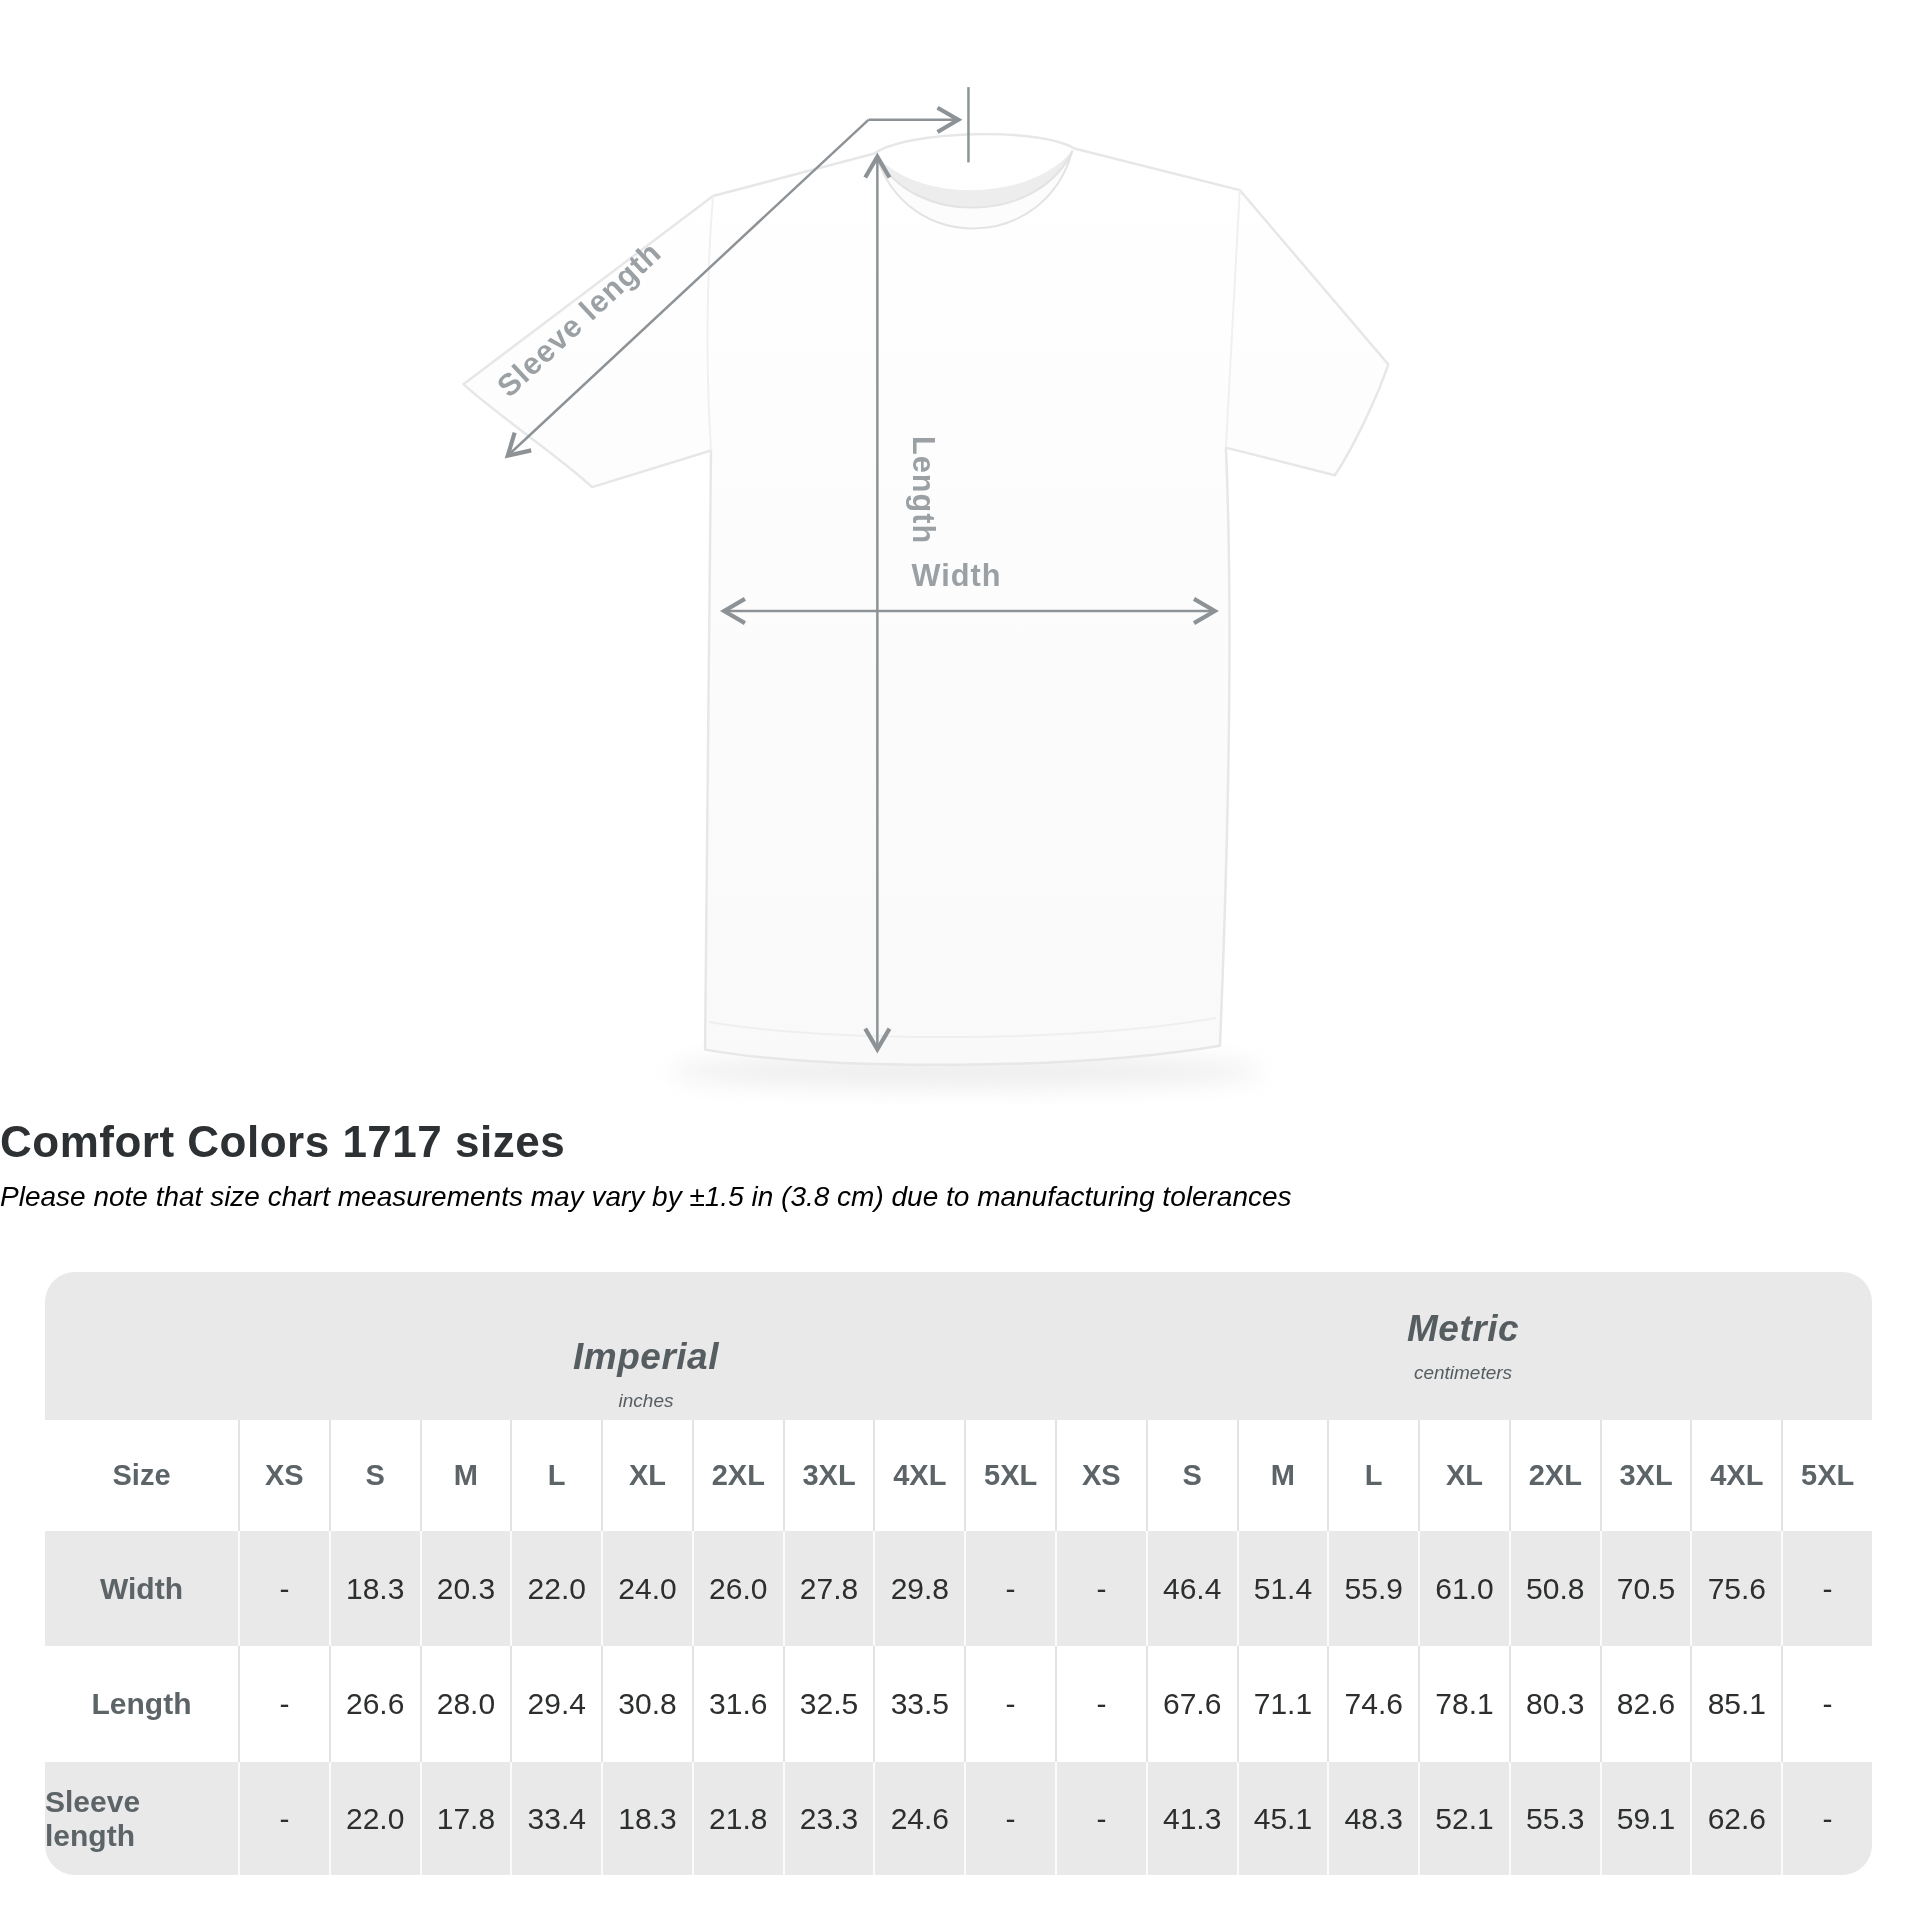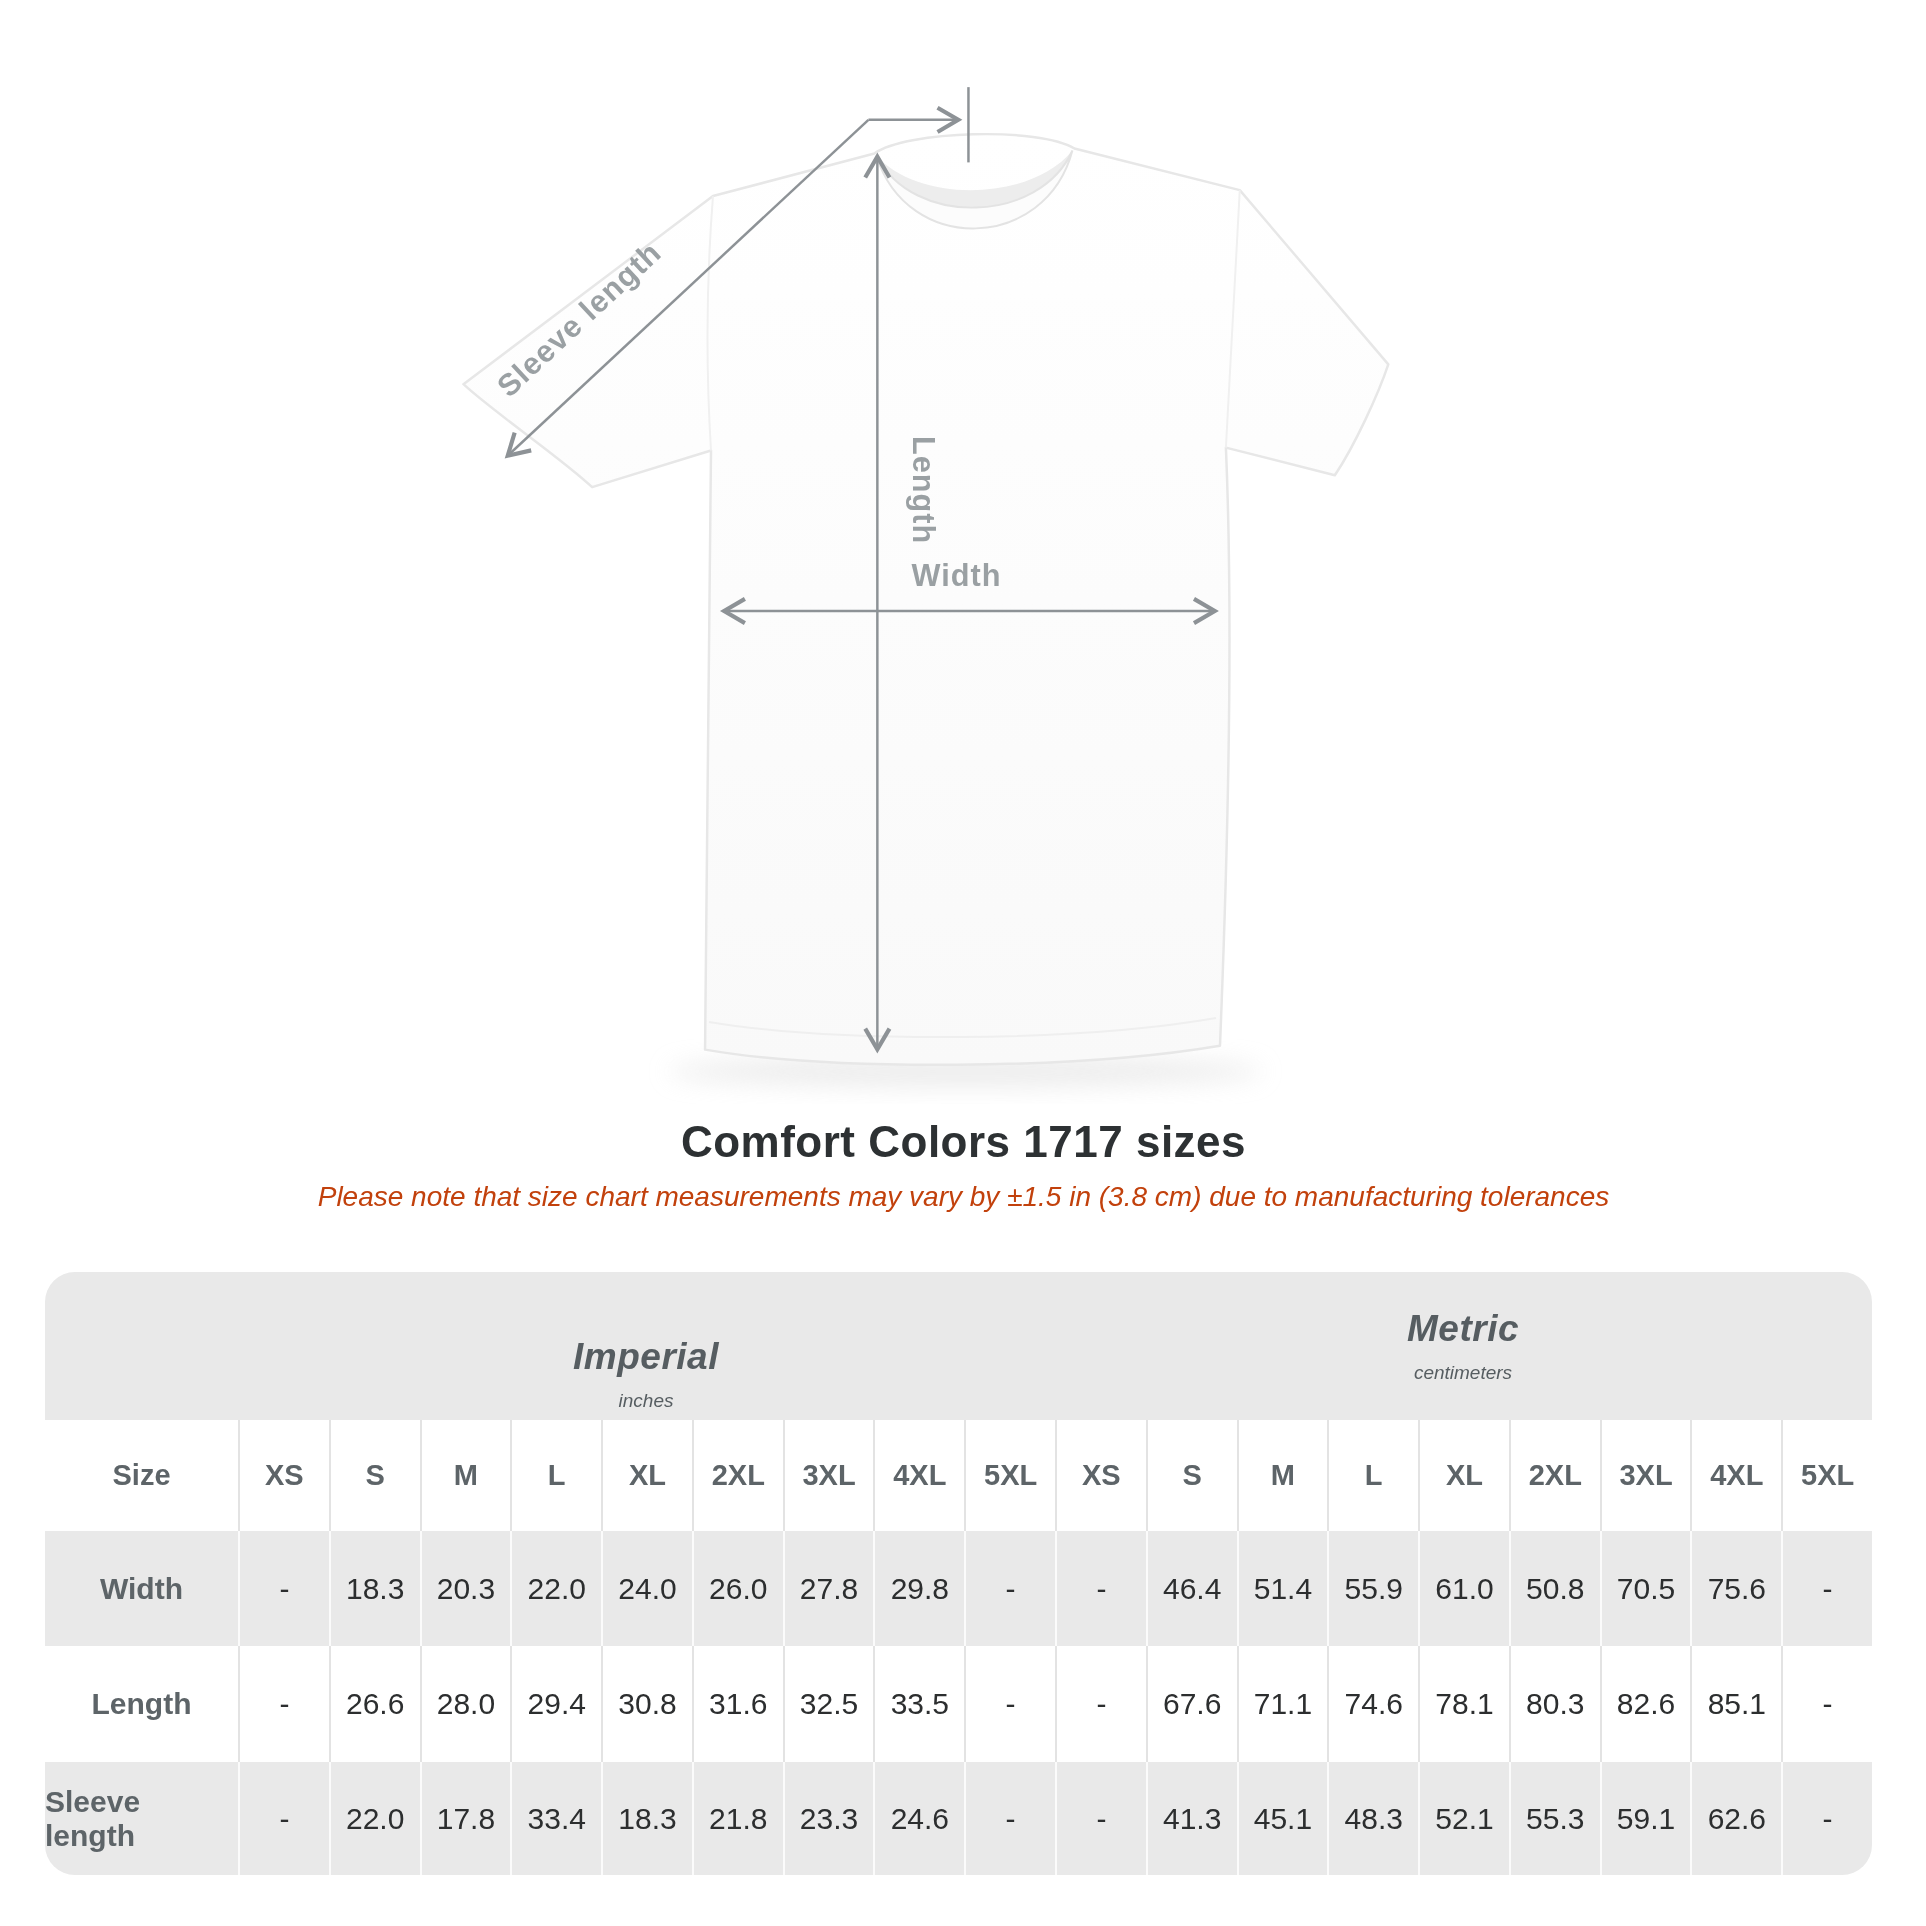--- a/index.html
+++ b/index.html
@@ -6,26 +6,26 @@
   body{
     width:1927px;height:1927px;position:relative;overflow:hidden;
     font-family:"Liberation Sans","DejaVu Sans",sans-serif;
     -webkit-font-smoothing:antialiased;
   }
 
   
   #shirt-area{position:absolute;left:0;top:0;width:1927px;height:1114px;}
 
   
-  .heading{position:absolute;left:0;top:1117px;width:1927px;text-align:center;}
+  .heading{position:absolute;left:0;top:1117px;width:1927px;}
   .heading h1{
     margin:0;font-size:44px;font-weight:bold;color:#2d3133;letter-spacing:0.5px;
   }
   .heading p{
-    margin:14px 0 0 0;font-size:28px;font-style:italic;color:#c2410c;
+    margin:14px 0 0 0;font-size:28px;font-style:italic;color:#000000;
   }
 
   
   .size-table{
     position:absolute;left:45px;top:1272px;width:1827px;height:603px;
     border-radius:30px;overflow:hidden;background:#ffffff;
     display:grid;
     grid-template-columns:193px repeat(18,1fr);
     grid-template-rows:148px 111px 115px 116px 114px;
   }

